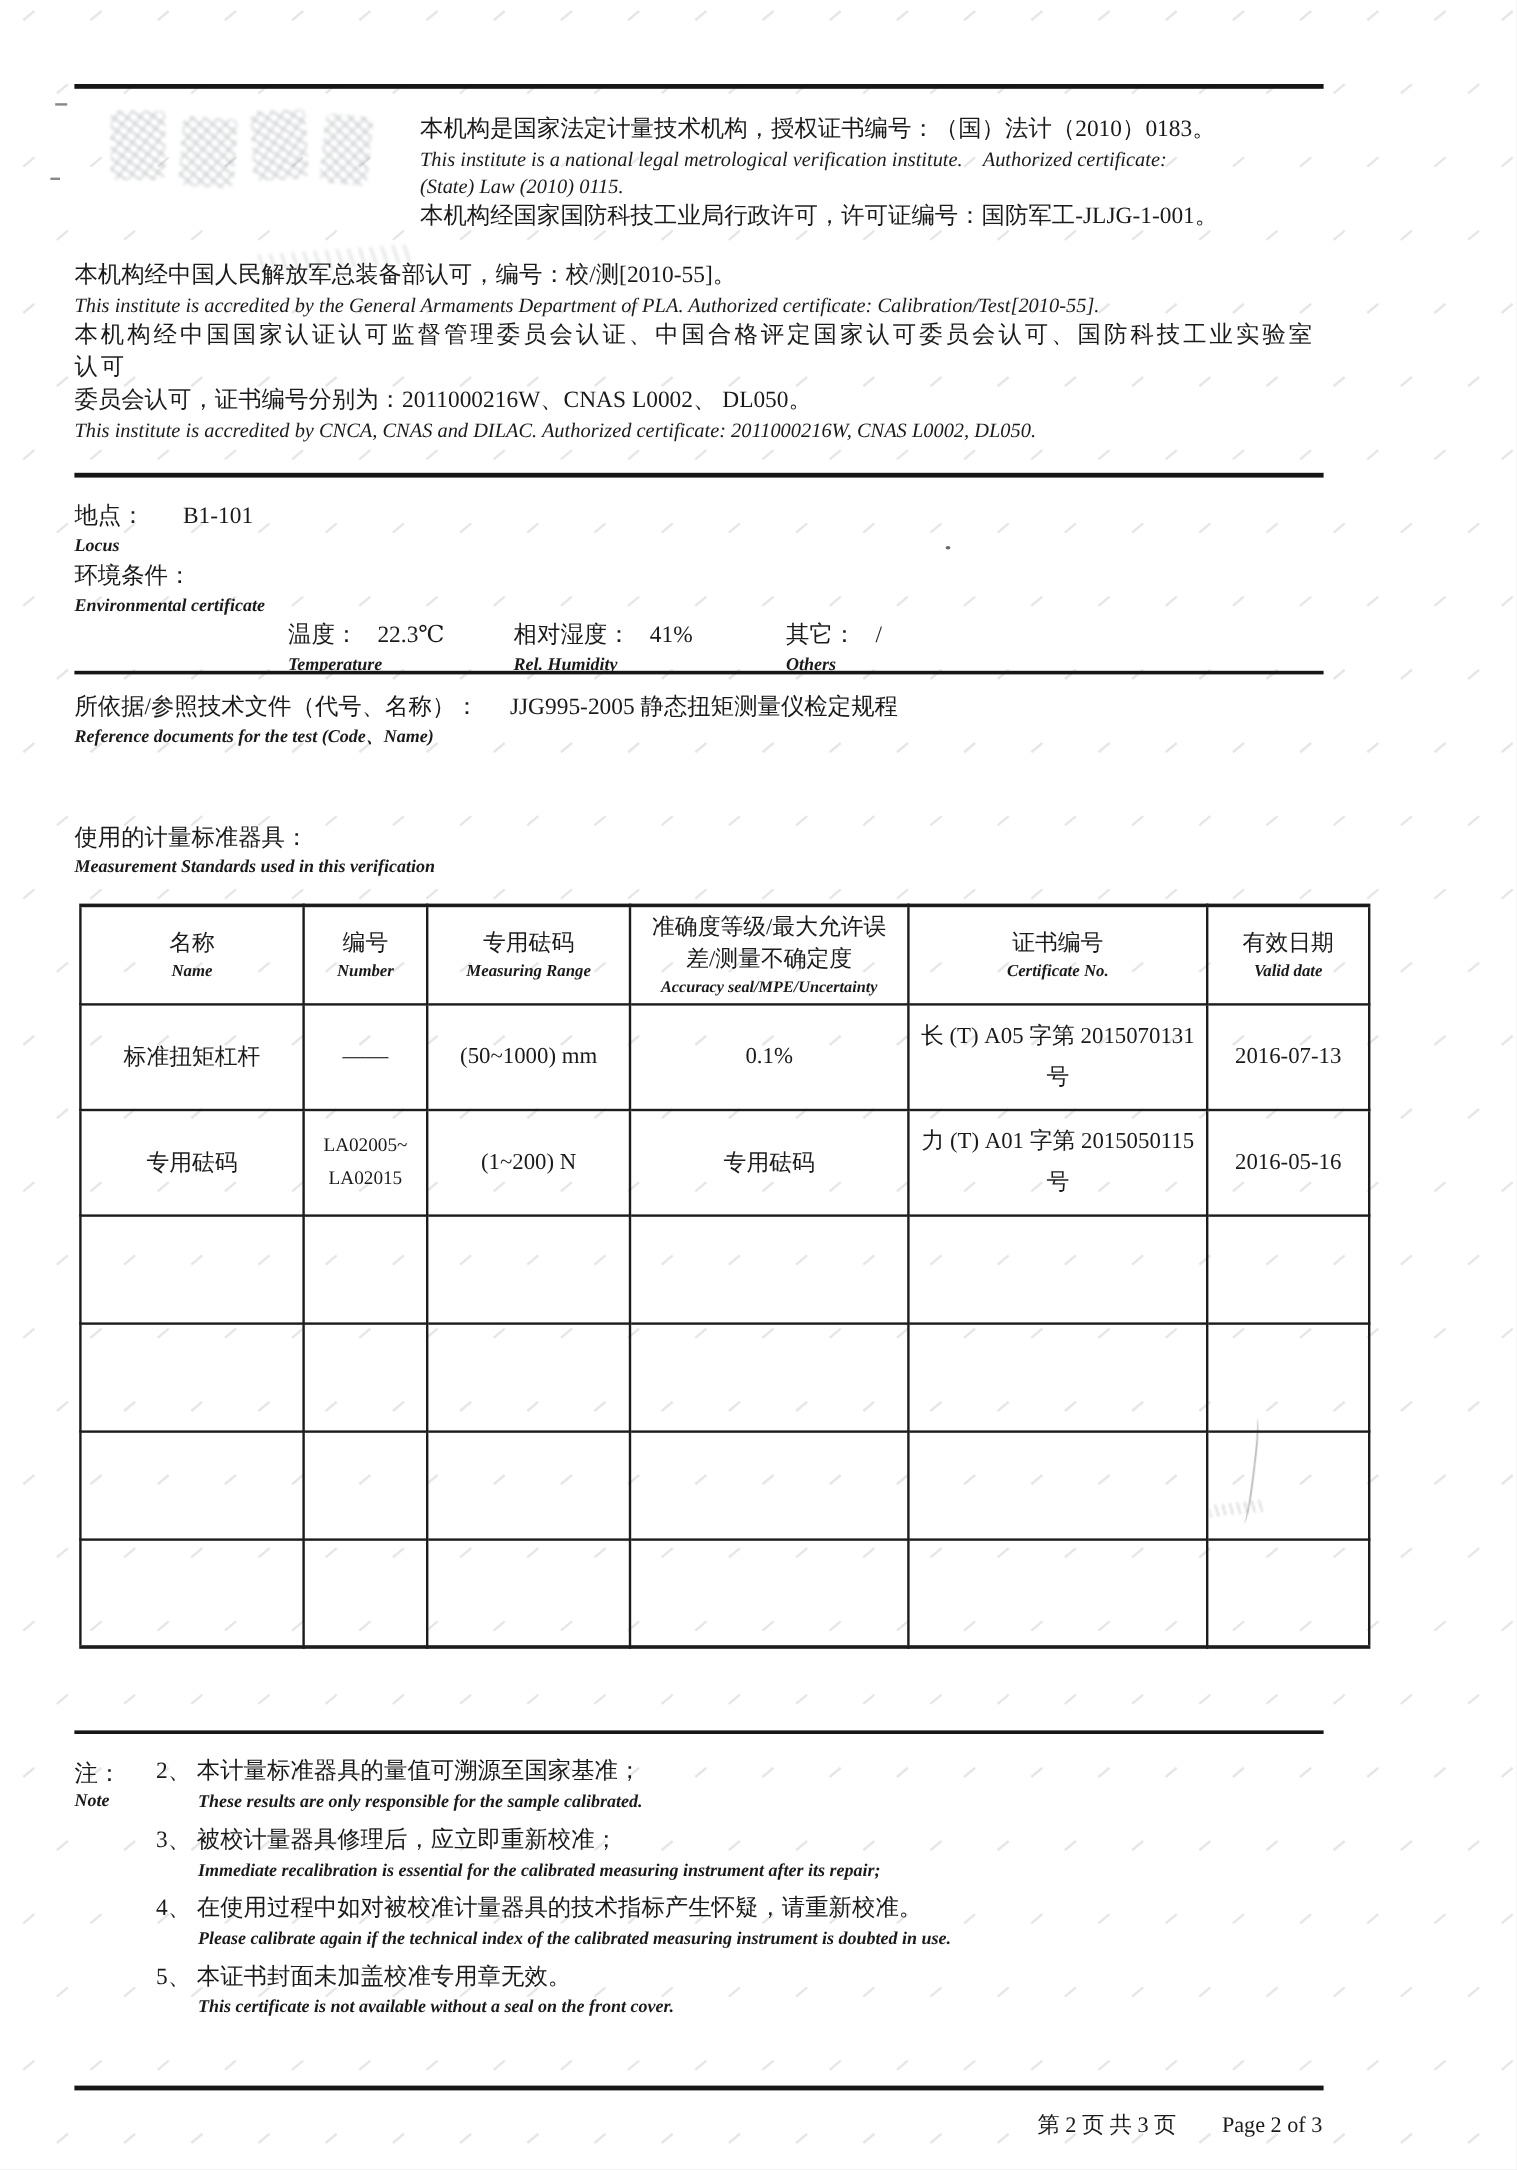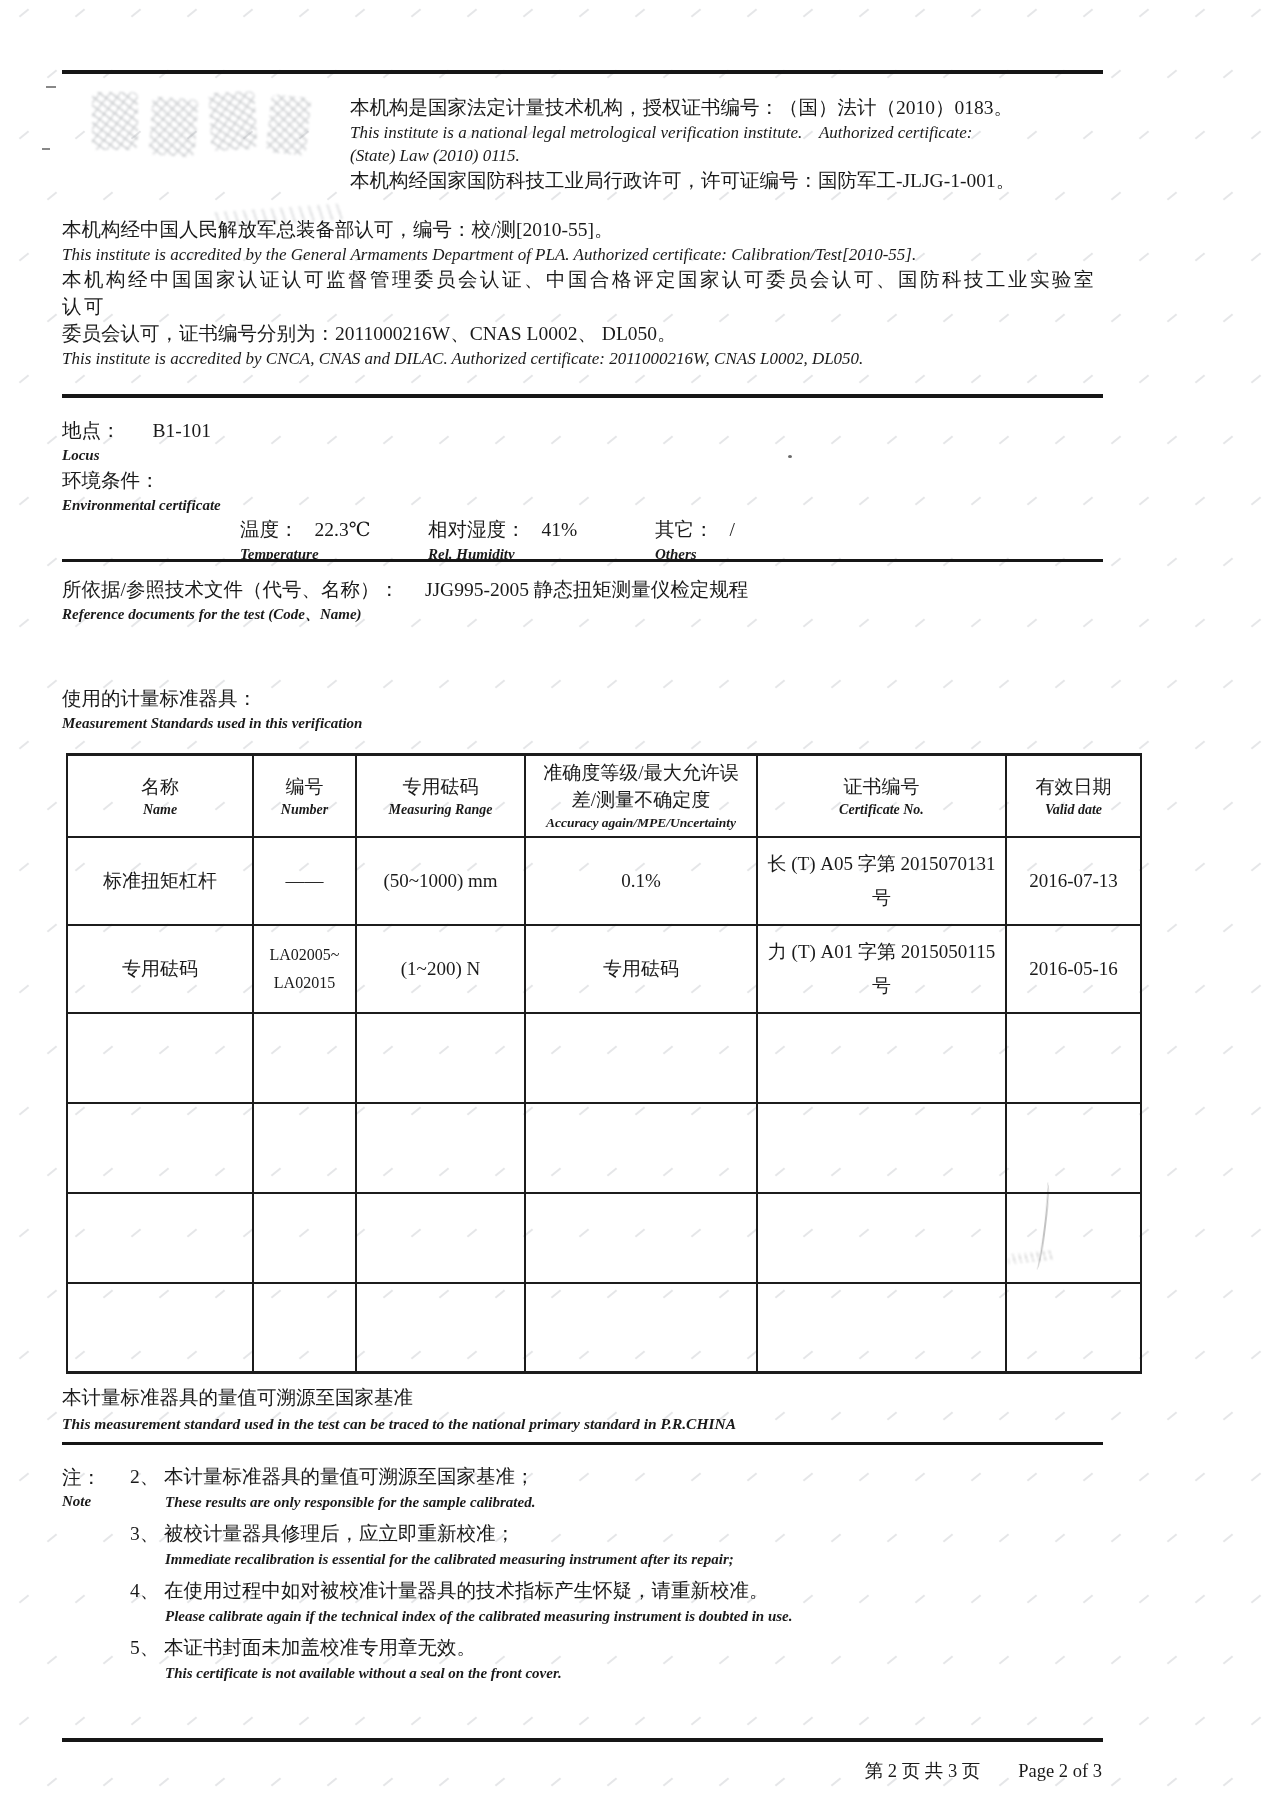--- a/index.html
+++ b/index.html
@@ -877,21 +877,21 @@
         <th>
             <div class="th-zh">编号</div>
             <div class="th-en">Number</div>
           </th>
         <th>
             <div class="th-zh">专用砝码</div>
             <div class="th-en">Measuring Range</div>
           </th>
         <th>
             <div class="th-zh">准确度等级/最大允许误差/测量不确定度</div>
-            <div class="th-en sm">Accuracy again/MPE/Uncertainty</div>
+            <div class="th-en sm">Accuracy seal/MPE/Uncertainty</div>
           </th>
         <th>
             <div class="th-zh">证书编号</div>
             <div class="th-en">Certificate No.</div>
           </th>
         <th>
             <div class="th-zh">有效日期</div>
             <div class="th-en">Valid date</div>
           </th>
       </tr>
@@ -941,24 +941,20 @@
           <td></td>
           <td></td>
           <td></td>
           <td></td>
           <td></td>
           <td></td>
         </tr>
     </tbody>
   </table>
 
-  <div class="abs trace">
-    <div class="zh-l">本计量标准器具的量值可溯源至国家基准</div>
-    <div class="en-l">This measurement standard used in the test can be traced to the national primary standard in P.R.CHINA</div>
-  </div>
 
   <div class="rule r3" style="top:1442px;"></div>
 
   <div class="abs notes">
     <div class="note-label">注：</div>
     <div class="note-label-en">Note</div>
     <div class="note-items" id="note-items">
         <div class="note-item">
           <div class="nzh"><span class="num">2、</span><span>本计量标准器具的量值可溯源至国家基准；</span></div>
           <div class="nen">These results are only responsible for the sample calibrated.</div>

